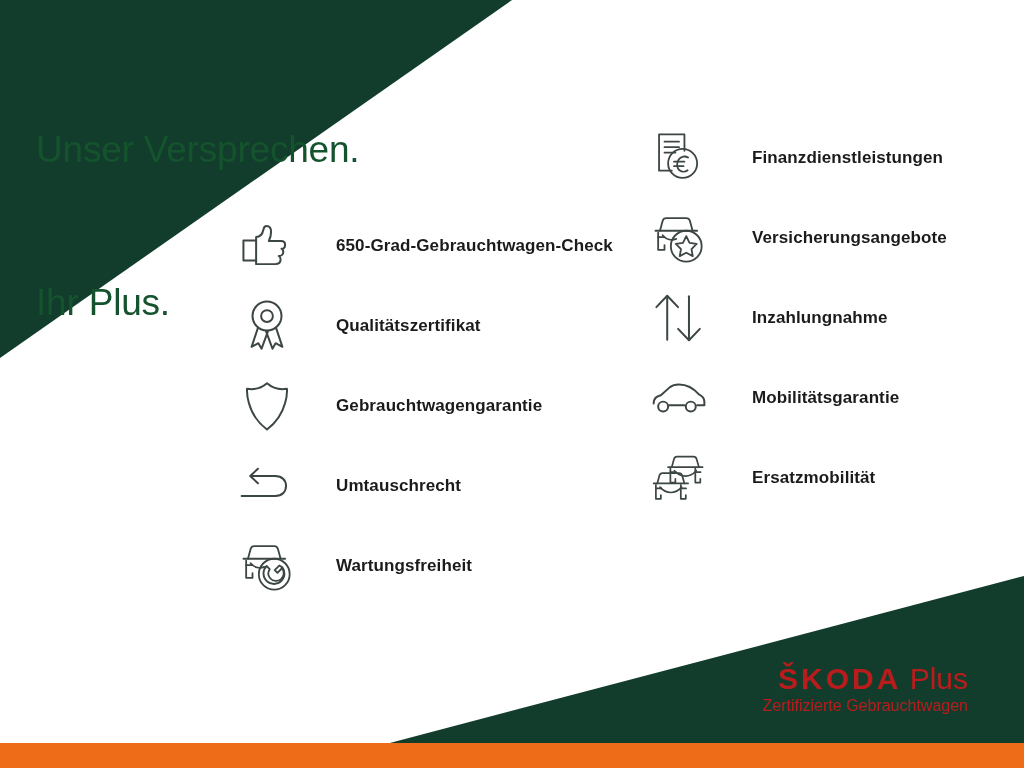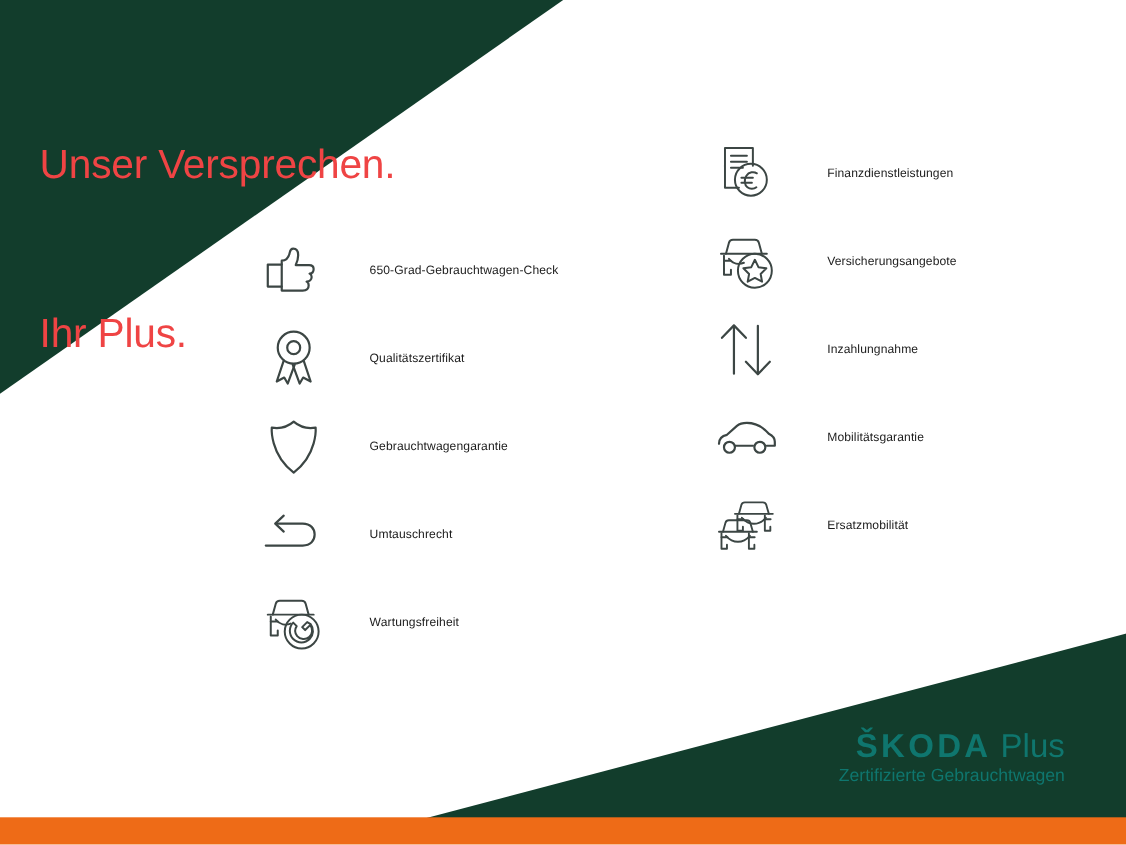--- a/index.html
+++ b/index.html
@@ -26,21 +26,21 @@
     width: 1024px;
     height: 768px;
     pointer-events: none;
   }
 
   
   .headline {
     position: absolute;
     left: 36px;
     top: 22px;
-    color: #ef4444;
+    color: #14532d;
     font-size: 37px;
     line-height: 1.38;
     font-weight: 400;
     letter-spacing: -0.2px;
     white-space: pre;
   }
   .headline-line { display: block; }
 
   
   .col {
@@ -65,36 +65,36 @@
     align-items: center;
     justify-content: center;
   }
   .feature-icon svg {
     display: block;
     width: 58px;
     height: 58px;
   }
   .feature-label {
     margin-left: 38px;
-    font-size: 11px;
-    font-weight: normal;
+    font-size: 17px;
+    font-weight: bold;
     color: #1b1b1b;
     letter-spacing: 0.1px;
     white-space: nowrap;
     text-align: center;
   }
   .col-right .feature-label { margin-left: 42px; }
 
   
   .brand {
     position: absolute;
     right: 56px;
     bottom: 52px;
     text-align: right;
-    color: #0f766e;
+    color: #b91c1c;
   }
   .brand-main {
     font-size: 30px;
     letter-spacing: 0.5px;
     line-height: 1.04;
     white-space: nowrap;
   }
   .brand-main .brand-skoda {
     font-weight: bold;
     letter-spacing: 3px;

